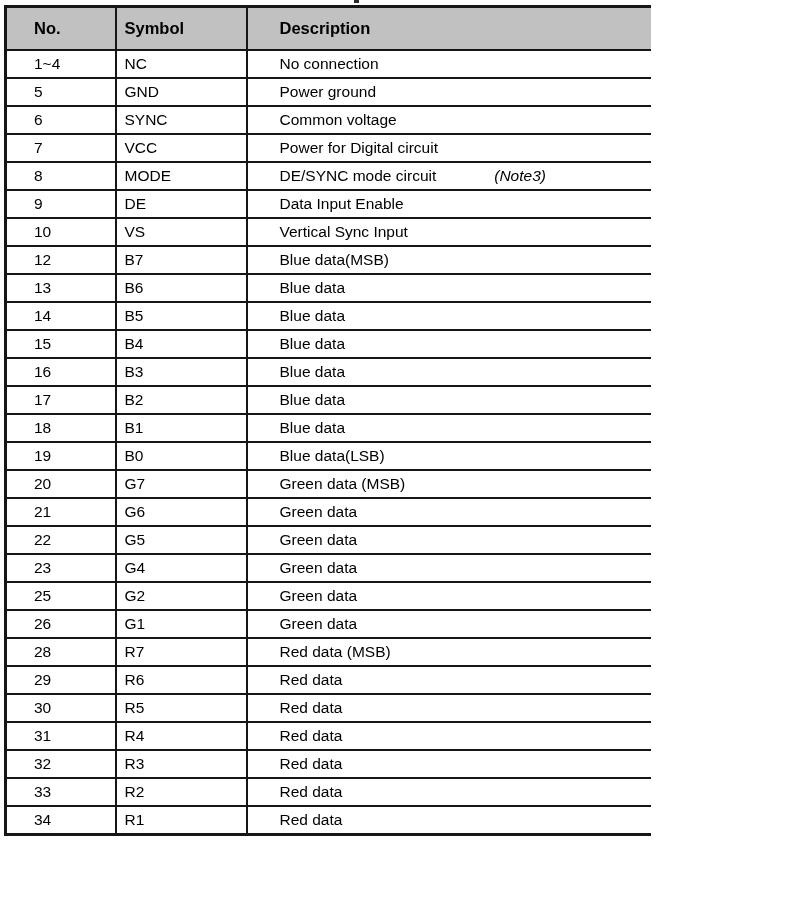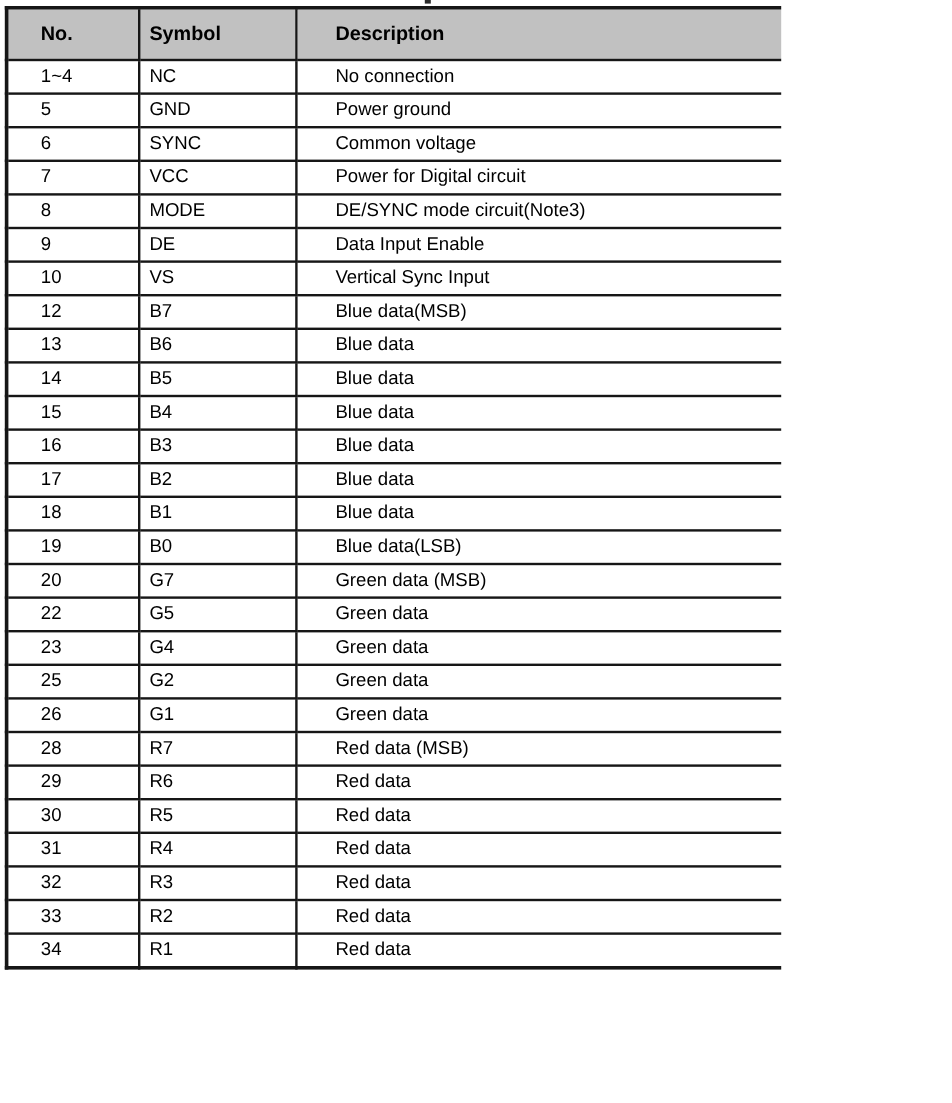--- a/index.html
+++ b/index.html
@@ -55,20 +55,22 @@
     background: var(--row-bg, #ffffff);
     height: 24px;
     font-size: 15.5px;
     font-weight: normal;
   }
   .col-no    { padding-left: 27px; }
   .col-sym   { padding-left: 8px; }
   .col-desc  { padding-left: 32px; }
   td .note {
     display: inline-block;
+    margin-left: 58px;
+    font-style: italic;
   }
   td .note:empty { display: none; }
 </style>
 </head>
 <body>
 
 <div class="page">
   <div class="crop-artifact"></div>
 
   <div class="pin-table-wrap">
@@ -208,20 +210,27 @@
     </tr>
 
     <tr>
       <td class="col-no">20</td>
       <td class="col-sym">G7</td>
       <td class="col-desc">
         <span>Green data (MSB)</span>
       </td>
     </tr>
 
+    <tr>
+      <td class="col-no">21</td>
+      <td class="col-sym">G6</td>
+      <td class="col-desc">
+        <span>Green data</span>
+      </td>
+    </tr>
 
     <tr>
       <td class="col-no">22</td>
       <td class="col-sym">G5</td>
       <td class="col-desc">
         <span>Green data</span>
       </td>
     </tr>
 
     <tr>

